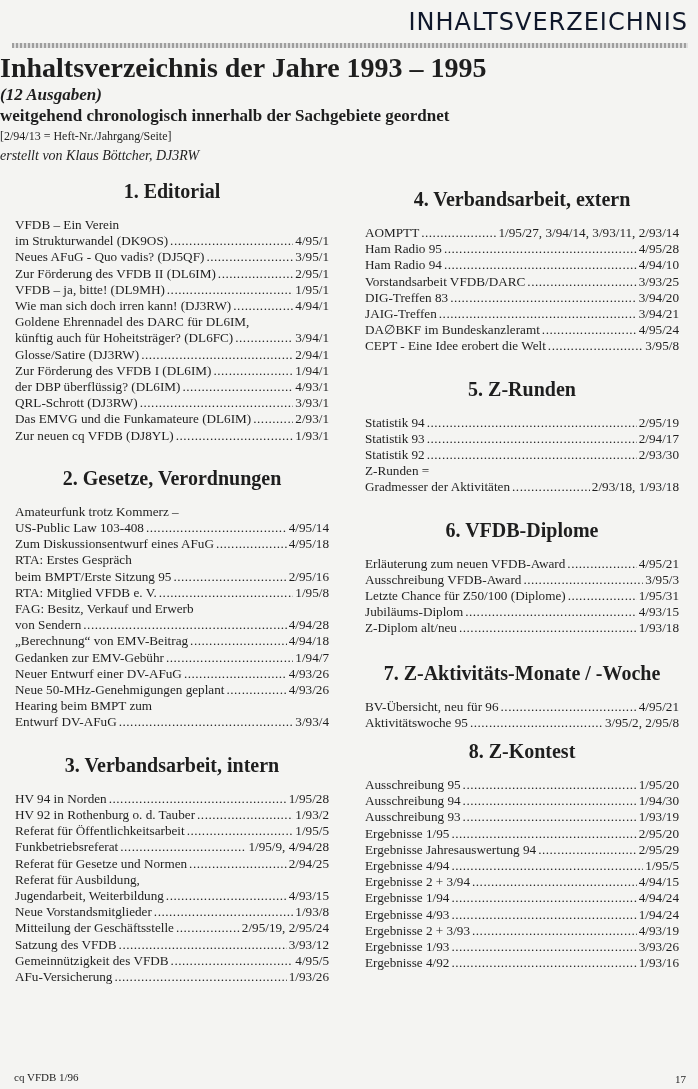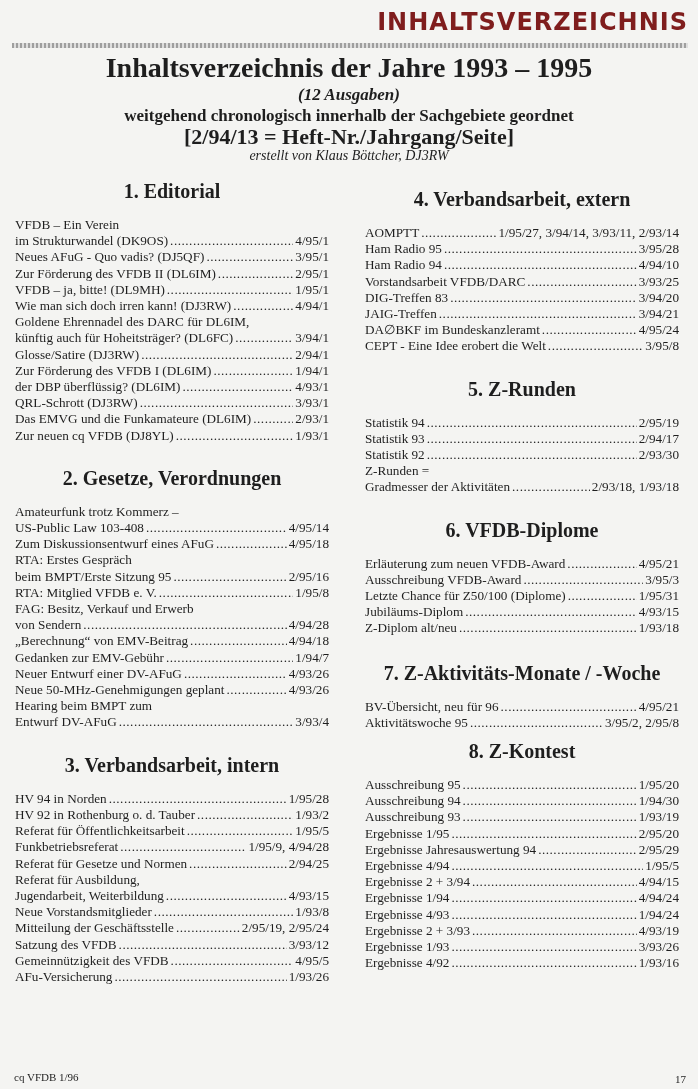--- a/index.html
+++ b/index.html
@@ -6,35 +6,35 @@
   body {
     width: 698px; height: 1089px; overflow: hidden;
     background: #f4f4f2;
     font-family: "Liberation Serif", serif;
     color: #1e1e1e;
     position: relative;
   }
   .banner {
     position: absolute; top: 8px; right: 10px;
     font-family: "DejaVu Sans", sans-serif;
-    font-size: 24px; font-weight: bold; letter-spacing: 1px;
-    color: #7f1d1d;
+    font-size: 24px; font-weight: normal; letter-spacing: 1px;
+    color: #0f172a;
   }
   .rule {
     position: absolute; top: 43px; left: 12px; right: 10px; height: 5px;
     background-image: repeating-linear-gradient(90deg, #8a8a8a 0 2px, #d8d8d8 2px 4px);
     opacity: 0.8;
   }
   .head {
-    position: absolute; top: 52px; left: 0; width: 698px; text-align: center;
+    position: absolute; top: 52px; left: 0; width: 698px; text-align: left;
   }
   .title { font-size: 28px; font-weight: bold; line-height: 32px; }
   .sub1 { font-size: 17px; font-weight: bold; line-height: 21px; font-style: italic; }
   .sub2 { font-size: 17px; font-weight: bold; line-height: 21px; }
-  .sub3 { font-size: 22px; font-weight: bold; line-height: 21px; }
+  .sub3 { font-size: 12px; font-weight: normal; line-height: 21px; }
   .author { font-size: 14px; font-style: italic; line-height: 18px; }
   .col { position: absolute; width: 314px; }
   .col.left { left: 15px; top: 173px; }
   .col.right { left: 365px; top: 181px; }
   .sec { margin: 0; }
   .sec h2 {
     font-size: 20px; font-weight: bold; text-align: center;
     margin: 6px 0 14px 0; line-height: 24px;
   }
   .entry { font-size: 13.2px; line-height: 16.2px; }
@@ -326,21 +326,21 @@
         <div class="line">
           <span class="t">AOMPTT</span>
           <span class="dots"></span>
           <span class="r">1/95/27, 3/94/14, 3/93/11, 2/93/14</span>
         </div>
       </div>
       <div class="entry">
         <div class="line">
           <span class="t">Ham Radio 95</span>
           <span class="dots"></span>
-          <span class="r">3/95/28</span>
+          <span class="r">4/95/28</span>
         </div>
       </div>
       <div class="entry">
         <div class="line">
           <span class="t">Ham Radio 94</span>
           <span class="dots"></span>
           <span class="r">4/94/10</span>
         </div>
       </div>
       <div class="entry">

